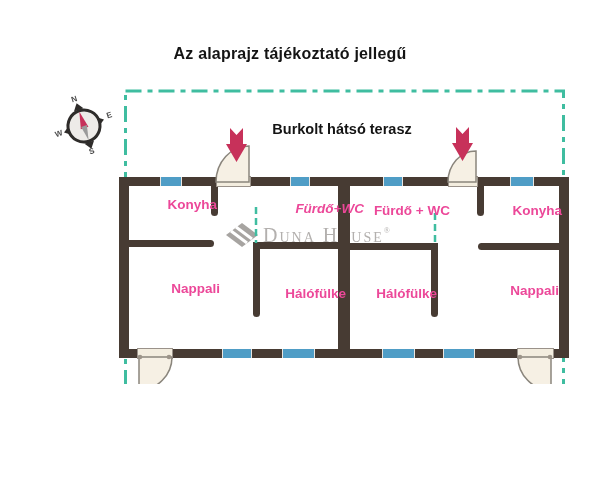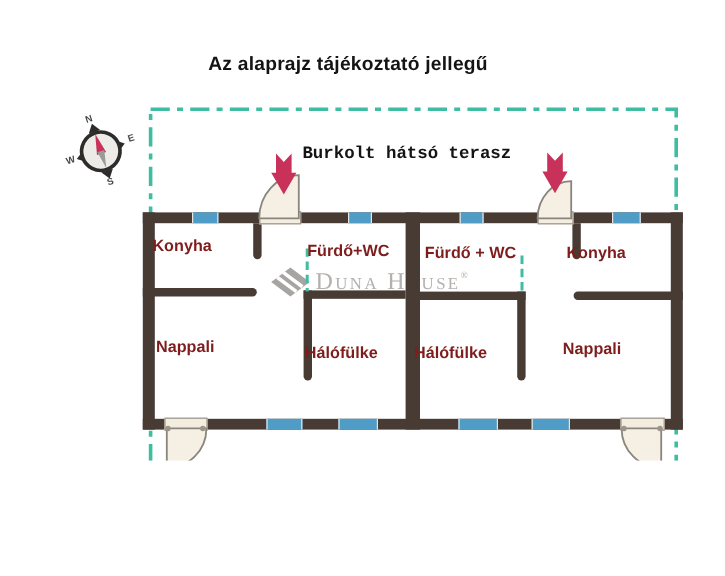--- a/index.html
+++ b/index.html
@@ -1,22 +1,22 @@
 <!DOCTYPE html>
 <html><head>
 <meta charset="utf-8">
 <style>
   html,body{margin:0;padding:0;background:#fff;}
   #stage{position:relative;width:604px;height:384px;background:#ffffff;overflow:hidden;
          font-family:"Liberation Sans",sans-serif;}
   .abs{position:absolute;}
   .title{left:90px;top:45px;width:400px;text-align:center;font-weight:700;font-size:16px;
          color:#141414;letter-spacing:.2px;z-index:6;}
-  .terrace-label{font-weight:700;font-size:14.5px;color:#141414;text-align:left;z-index:6;font-family:Liberation Mono, monospace;}
-  .room-label{font-weight:700;font-size:13.5px;color:#7f1d1d;text-align:left;z-index:6;}
+  .terrace-label{font-weight:700;font-size:14.5px;color:#141414;text-align:center;z-index:6;}
+  .room-label{font-weight:700;font-size:13.5px;color:#ec4899;text-align:right;z-index:6;}
   .wall{position:absolute;background:#473b33;z-index:2;}
   .rnd-r{border-radius:0 4px 4px 0;}
   .rnd-l{border-radius:4px 0 0 4px;}
   .rnd-b{border-radius:0 0 4px 4px;}
   .window{position:absolute;top:177px;height:9px;background:#4f9dc6;z-index:3;
           border-left:1.5px solid #e9e6e1;border-right:1.5px solid #e9e6e1;}
   .window.bottom{top:349px;}
   .threshold{position:absolute;height:9px;background:#f3eddf;border:1px solid #9a928a;z-index:3;}
   #svg-under{position:absolute;left:0;top:0;z-index:0;}
   #svg-over{position:absolute;left:0;top:0;z-index:4;pointer-events:none;}
@@ -111,21 +111,21 @@
 
     <path transform="translate(226,128)" d="M4 0 L10.5 7 L17 0 L17 16 L21 16 L10.5 34 L0 16 L4 16 Z" fill="#c7315a"></path>
     <path transform="translate(452,127)" d="M4 0 L10.5 7 L17 0 L17 16 L21 16 L10.5 34 L0 16 L4 16 Z" fill="#c7315a"></path>
     <path transform="translate(141,397)" d="M10.5 0 L21 18 L16 18 L16 34 L10.5 28 L5 34 L5 18 L0 18 Z" fill="#c7315a"></path>
     <path transform="translate(532,397)" d="M10.5 0 L21 18 L16 18 L16 34 L10.5 28 L5 34 L5 18 L0 18 Z" fill="#c7315a"></path>
   </svg>
 
   <div class="abs terrace-label" style="left:252px;top:121px;width:180px;">Burkolt hátsó terasz</div>
 
   <div class="abs room-label" style="left:127px;top:197px;width:90px;">Konyha</div>
-  <div class="abs room-label" style="left:256px;top:201px;width:94px;">Fürdő+WC</div>
+  <div class="abs room-label" style="left:270px;top:201px;width:94px;font-style:italic;">Fürdő+WC</div>
   <div class="abs room-label" style="left:354px;top:203px;width:96px;">Fürdő + WC</div>
   <div class="abs room-label" style="left:472px;top:203px;width:90px;">Konyha</div>
   <div class="abs room-label" style="left:130px;top:281px;width:90px;">Nappali</div>
   <div class="abs room-label" style="left:254px;top:286px;width:92px;">Hálófülke</div>
   <div class="abs room-label" style="left:345px;top:286px;width:92px;">Hálófülke</div>
   <div class="abs room-label" style="left:469px;top:283px;width:90px;">Nappali</div>
 
 </div>
 
 </body></html>

